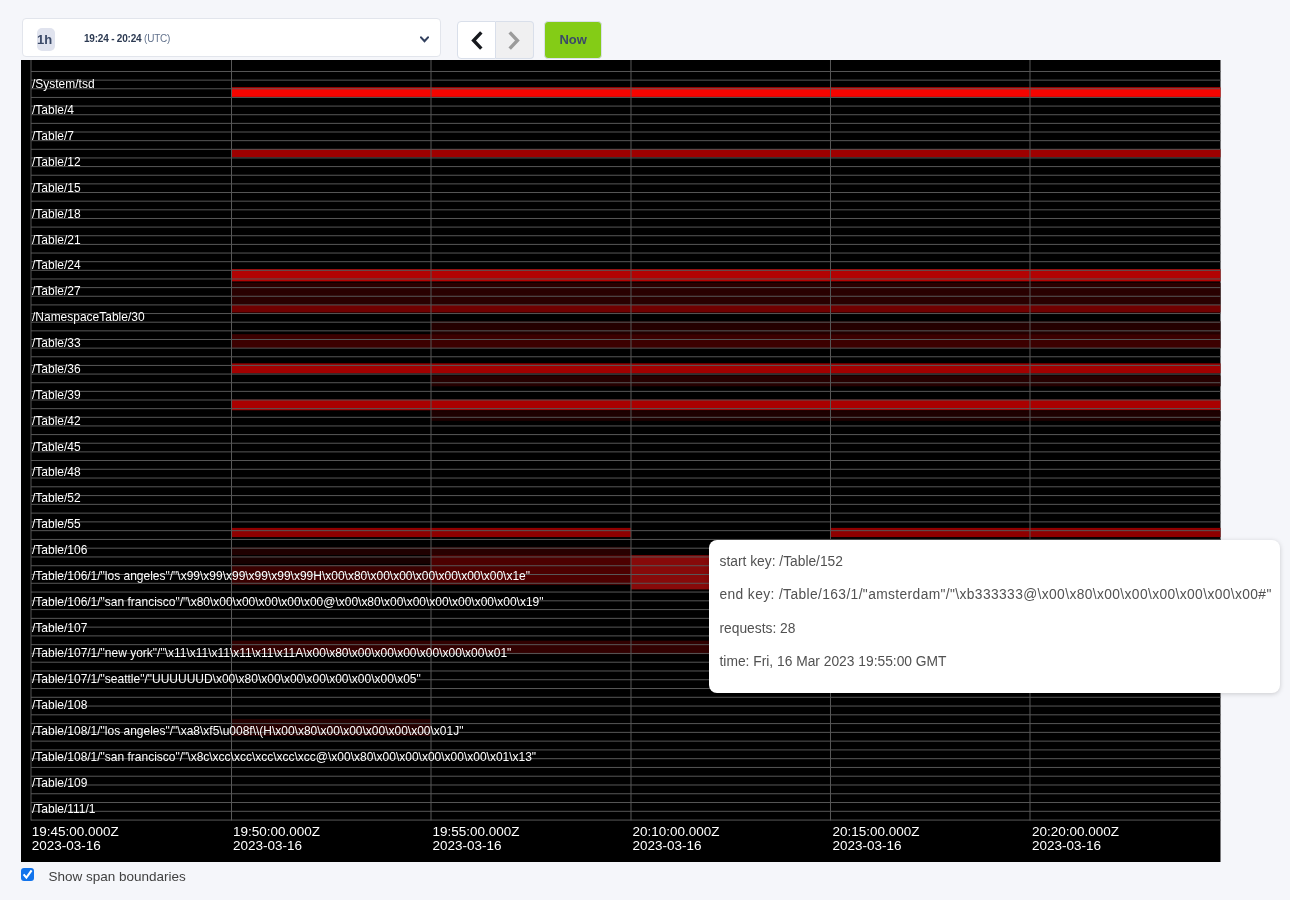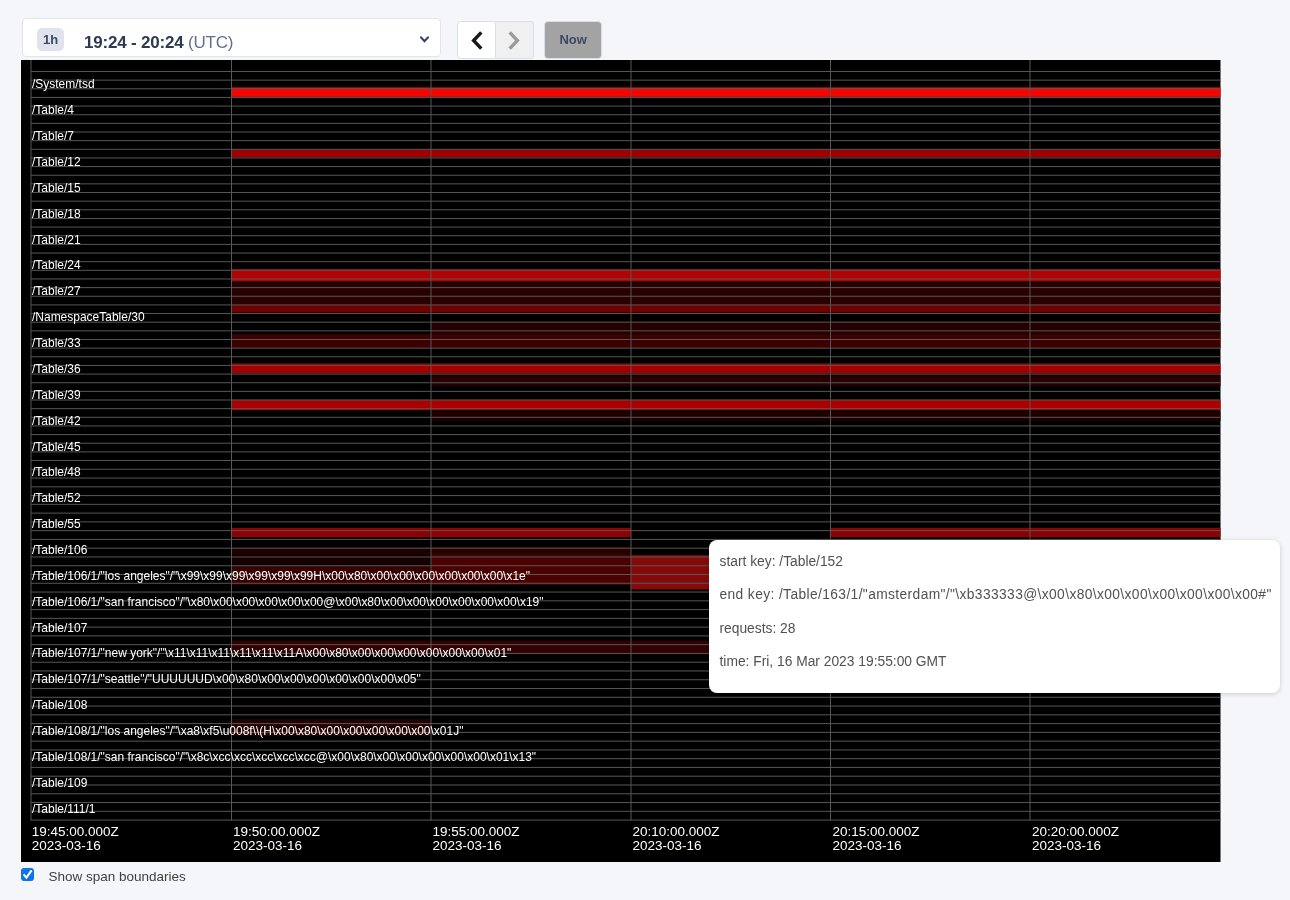--- a/index.html
+++ b/index.html
@@ -1,35 +1,35 @@
 <!DOCTYPE html>
 <html><head><meta charset="utf-8"><style>
 * { margin:0; padding:0; box-sizing:border-box; }
 html,body { width:1290px; height:900px; background:#f5f6fa; font-family:"Liberation Sans",sans-serif; position:relative; overflow:hidden; }
 .abs { position:absolute; }
 </style></head>
 <body>
 
 <div class="abs" style="left:21.5px;top:18px;width:419.5px;height:39px;background:#fff;border:1px solid #e2e5ec;border-radius:4px;"></div>
-<div class="abs" style="left:37px;top:27.5px;width:27px;height:23px;background:#e0e3ee;border-radius:5px;color:#3b4a68;font-size:13px;font-weight:bold;text-align:center;line-height:23px;">1h</div>
-<div class="abs" style="left:84px;top:32.5px;font-size:17px;letter-spacing:-0.2px;color:#2c3a52;font-weight:bold;white-space:pre;">19:24 - 20:24 <span style="font-weight:normal;color:#61718c;">(UTC)</span></div>
+<div class="abs" style="left:37px;top:27.5px;width:18px;height:23px;background:#e0e3ee;border-radius:5px;color:#3b4a68;font-size:13px;font-weight:bold;line-height:23px;">1h</div>
+<div class="abs" style="left:84px;top:32.5px;font-size:10px;letter-spacing:-0.2px;color:#2c3a52;font-weight:bold;white-space:pre;">19:24 - 20:24 <span style="font-weight:normal;color:#61718c;">(UTC)</span></div>
 <svg class="abs" style="left:419.5px;top:36px;" width="9" height="8" viewBox="0 0 9 8">
     <path d="M1 1.4 L4.5 5.3 L8 1.4" stroke="#32405e" stroke-width="2.1" fill="none" stroke-linecap="round"></path>
   </svg>
 
 <div class="abs" style="left:457px;top:20.5px;width:38.7px;height:38.3px;background:#fff;border:1px solid #d9dfea;border-radius:4px 0 0 4px;"></div>
 <div class="abs" style="left:495.7px;top:20.5px;width:38.7px;height:38.3px;background:#f0f0f1;border:1px solid #d9dfea;border-left:none;border-radius:0 4px 4px 0;"></div>
 <svg class="abs" style="left:470.5px;top:30.5px;" width="12" height="19" viewBox="0 0 12 19">
     <path d="M10.3 1.4 L2.6 9.5 L10.3 17.6" stroke="#16181d" stroke-width="3.4" fill="none"></path>
   </svg>
 <svg class="abs" style="left:507.5px;top:30.5px;" width="12" height="19" viewBox="0 0 12 19">
     <path d="M1.7 1.4 L9.4 9.5 L1.7 17.6" stroke="#9b9b9b" stroke-width="3.4" fill="none"></path>
   </svg>
 
-<div class="abs" style="left:544px;top:20.5px;width:58.3px;height:38.3px;background:#a3a3a3;border:1px solid #d9dfea;border-radius:4px;color:#3b4a68;font-weight:bold;font-size:13px;text-align:center;line-height:36px;">Now</div>
+<div class="abs" style="left:544px;top:20.5px;width:58.3px;height:38.3px;background:#84cc16;border:1px solid #d9dfea;border-radius:4px;color:#3b4a68;font-weight:bold;font-size:13px;text-align:center;line-height:36px;">Now</div>
 
 <svg width="1199.5" height="802.3" viewBox="0 0 1199.5 802.3" style="position:absolute;left:21px;top:59.5px;display:block">
 <rect x="0" y="0" width="1199.5" height="802.3" fill="#000"></rect>
 <rect x="210.5" y="27.4" width="989.0" height="9.5" fill="#f50400"></rect>
 <rect x="210.5" y="89.2" width="989.0" height="8.0" fill="#9e0000"></rect>
 <rect x="210.5" y="209.1" width="989.0" height="12.3" fill="#b20303"></rect>
 <rect x="210.5" y="222.7" width="989.0" height="22.1" fill="#290000"></rect>
 <rect x="210.5" y="244.9" width="989.0" height="7.6" fill="#700000"></rect>
 <rect x="410.0" y="261.3" width="789.5" height="13.1" fill="#240000"></rect>
 <rect x="210.5" y="274.2" width="989.0" height="13.9" fill="#3c0000"></rect>

